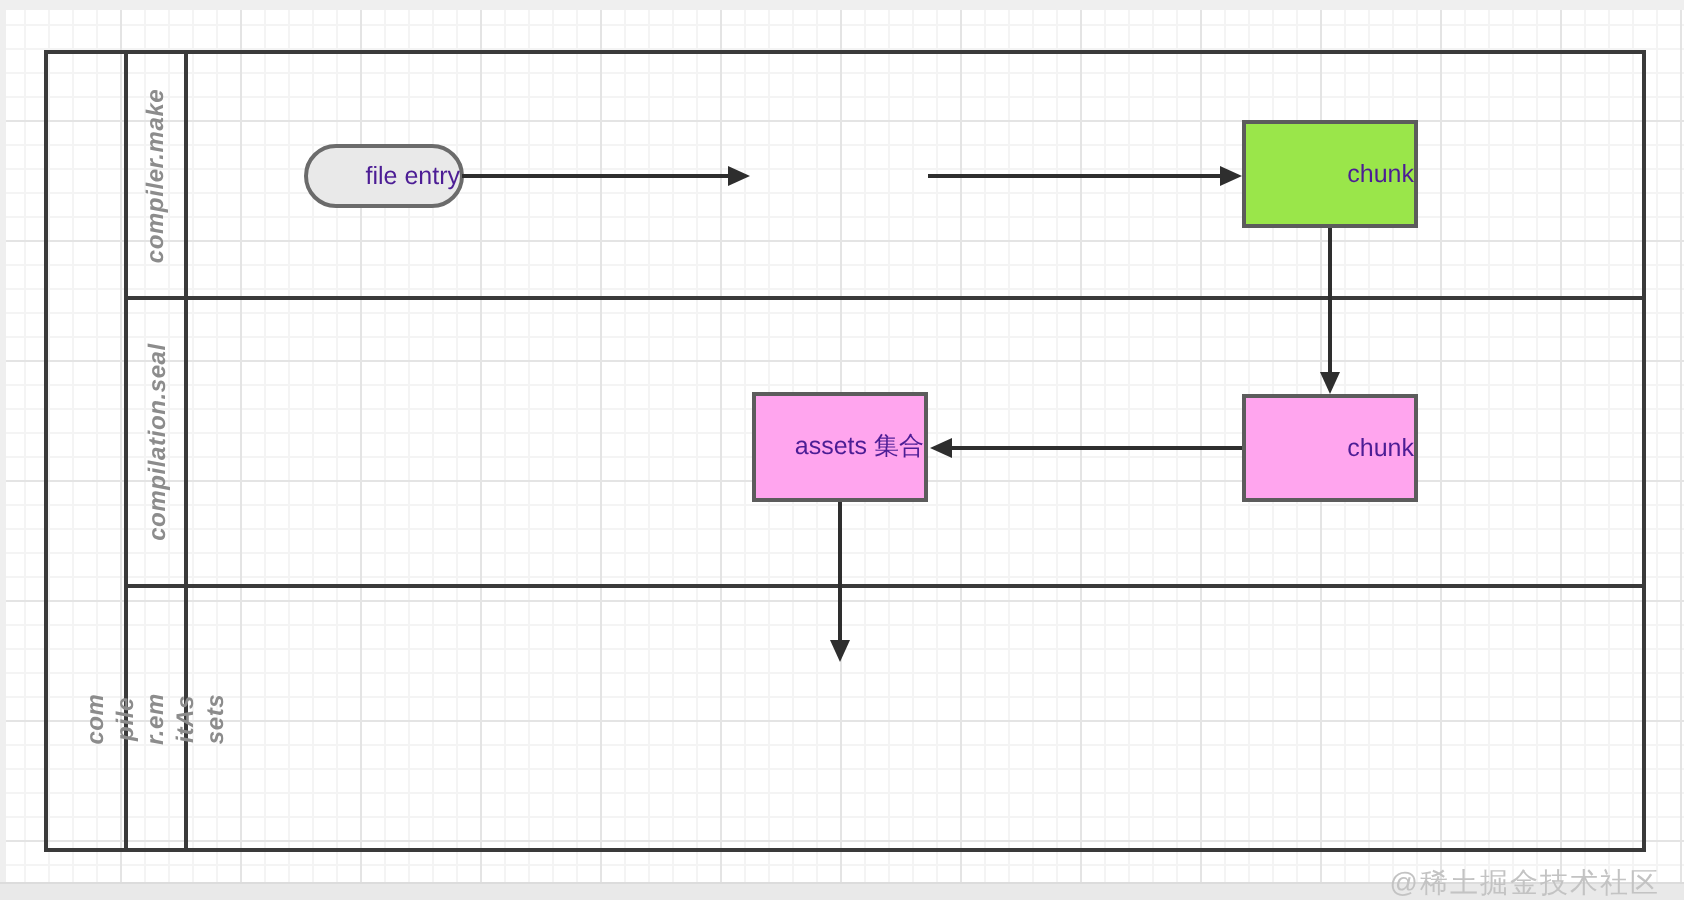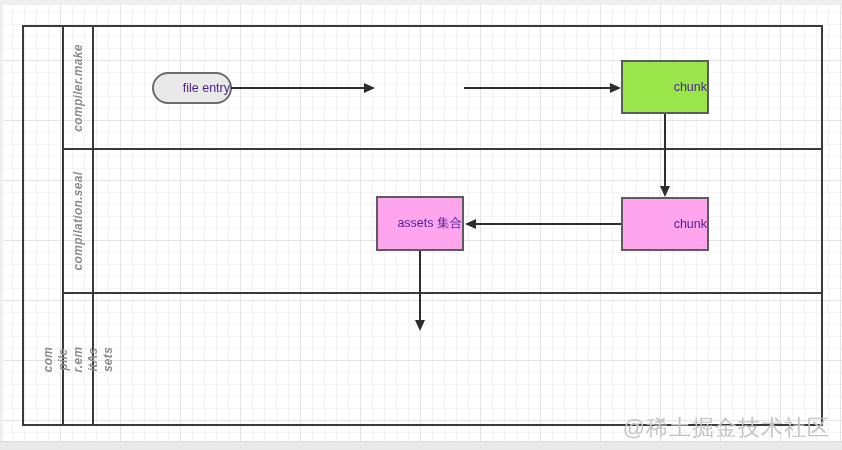--- a/index.html
+++ b/index.html
@@ -78,22 +78,22 @@
   .e2-line{left:464px;top:87px;width:147px;height:2px;}
   .e2-head{left:610px;top:83px;}
   .e3-line{left:664px;top:114px;width:2px;height:73px;}
   .e3-head{left:660px;top:186px;}
   .e4-line{left:476px;top:223px;width:145px;height:2px;}
   .e4-head{left:465px;top:219px;}
   .e5-line{left:419px;top:251px;width:2px;height:69px;}
   .e5-head{left:415px;top:320px;}
 
   .watermark{
-    position:absolute;top:413px;right:12px;z-index:5;
-    font-size:22px;color:#c3c3c3;letter-spacing:1px;white-space:nowrap;
+    position:absolute;top:433px;right:12px;z-index:5;
+    font-size:14px;color:#c3c3c3;letter-spacing:1px;white-space:nowrap;
   }
 </style>
 </head>
 <body>
 
 <div class="canvas">
 
   <div class="edge-strip top"></div>
   <div class="edge-strip left"></div>
 

